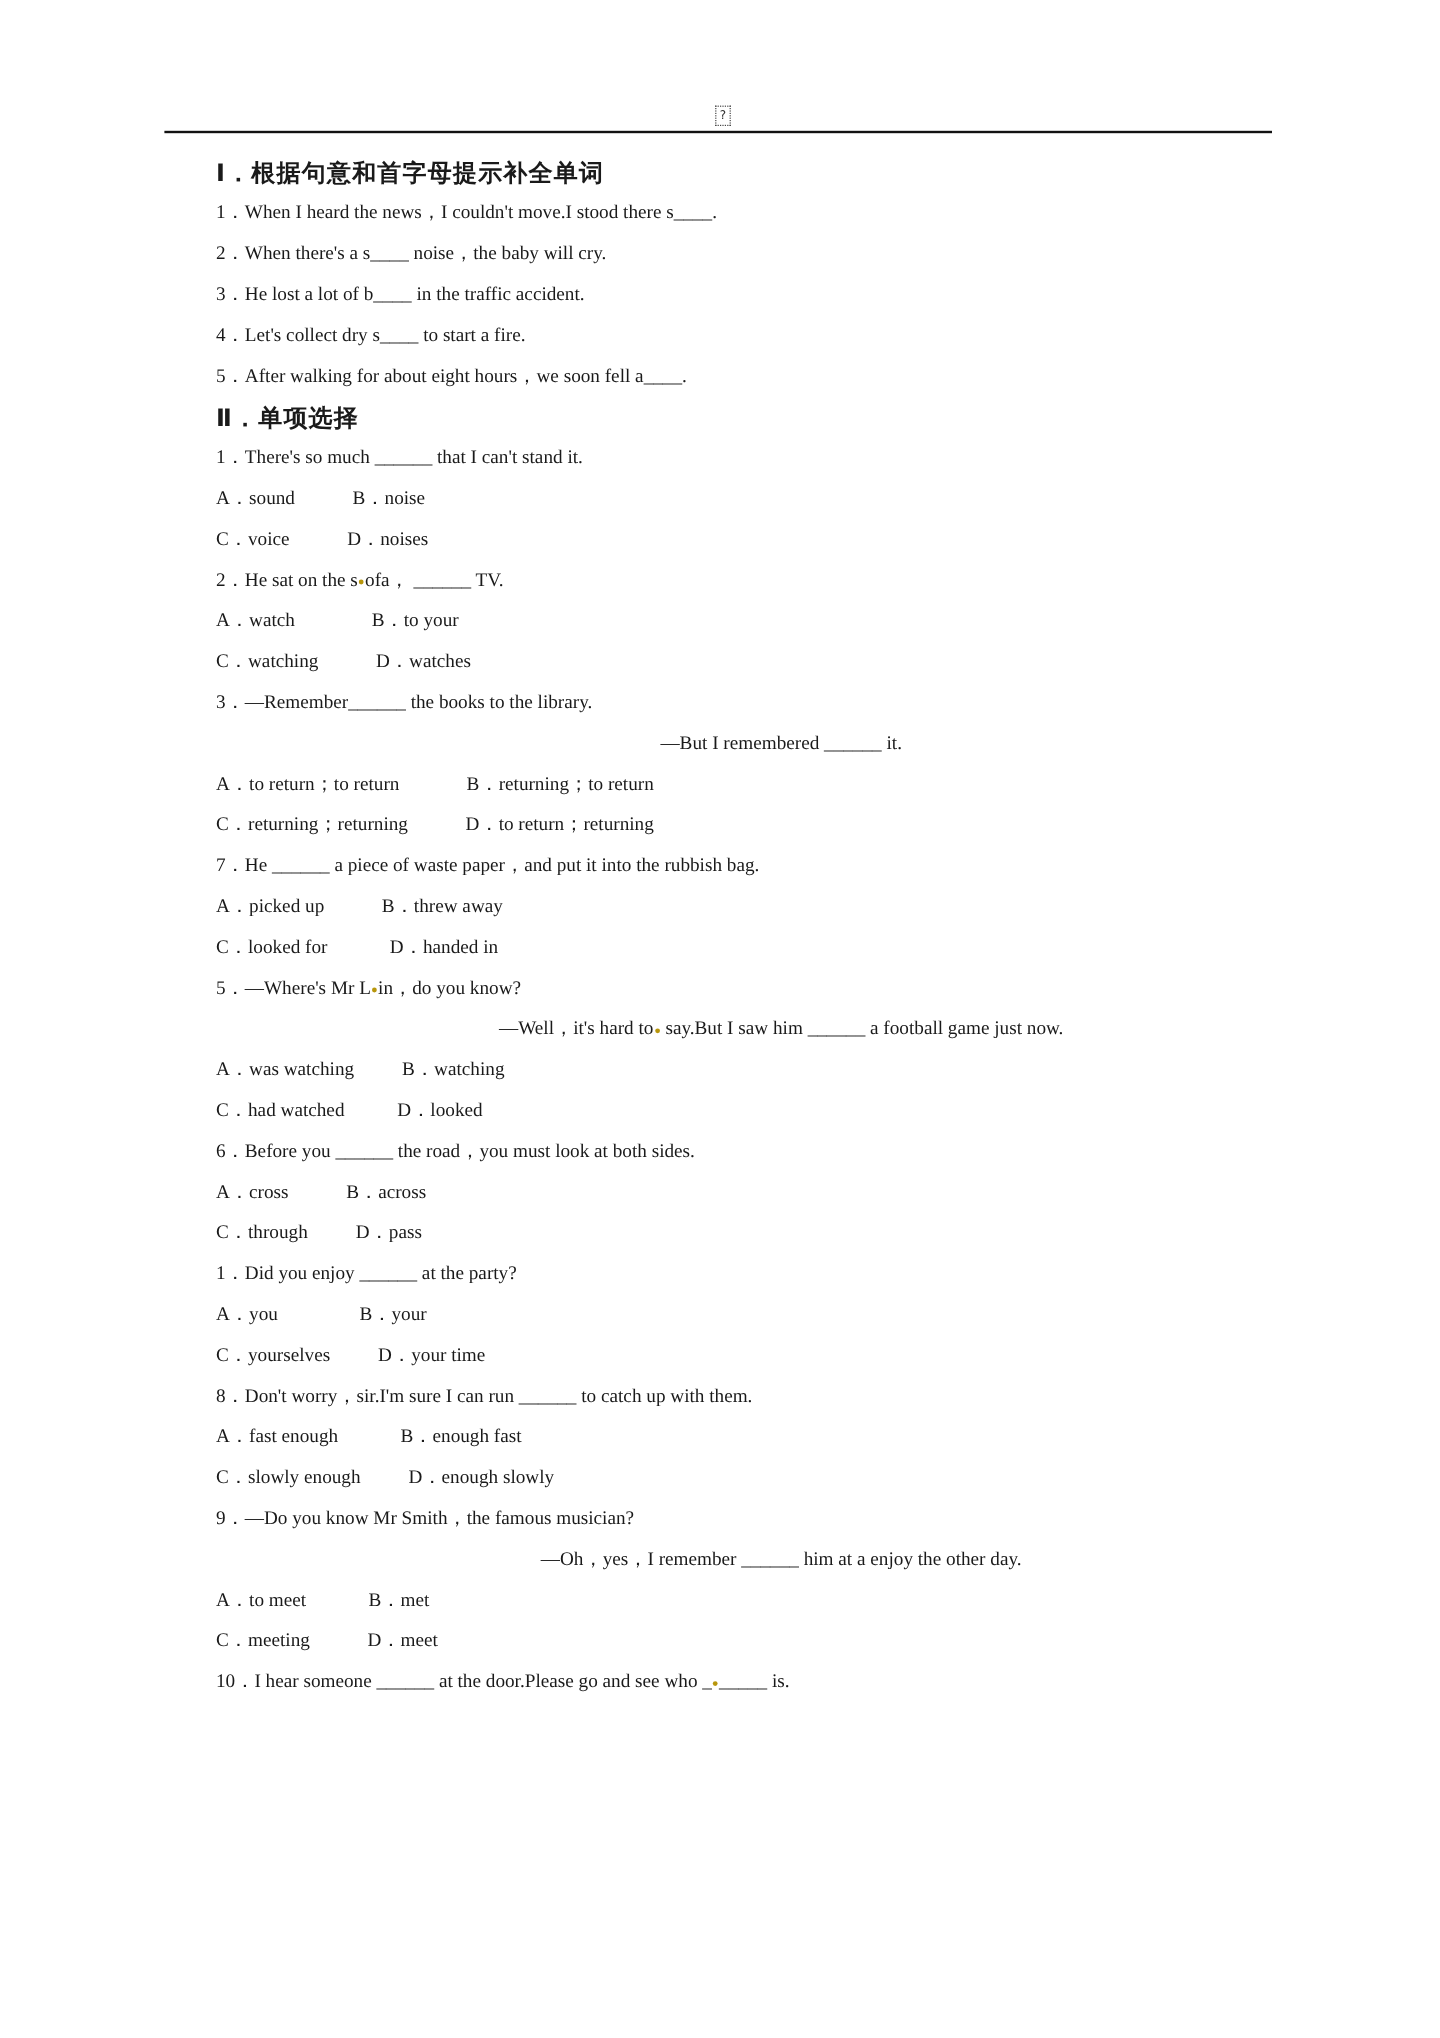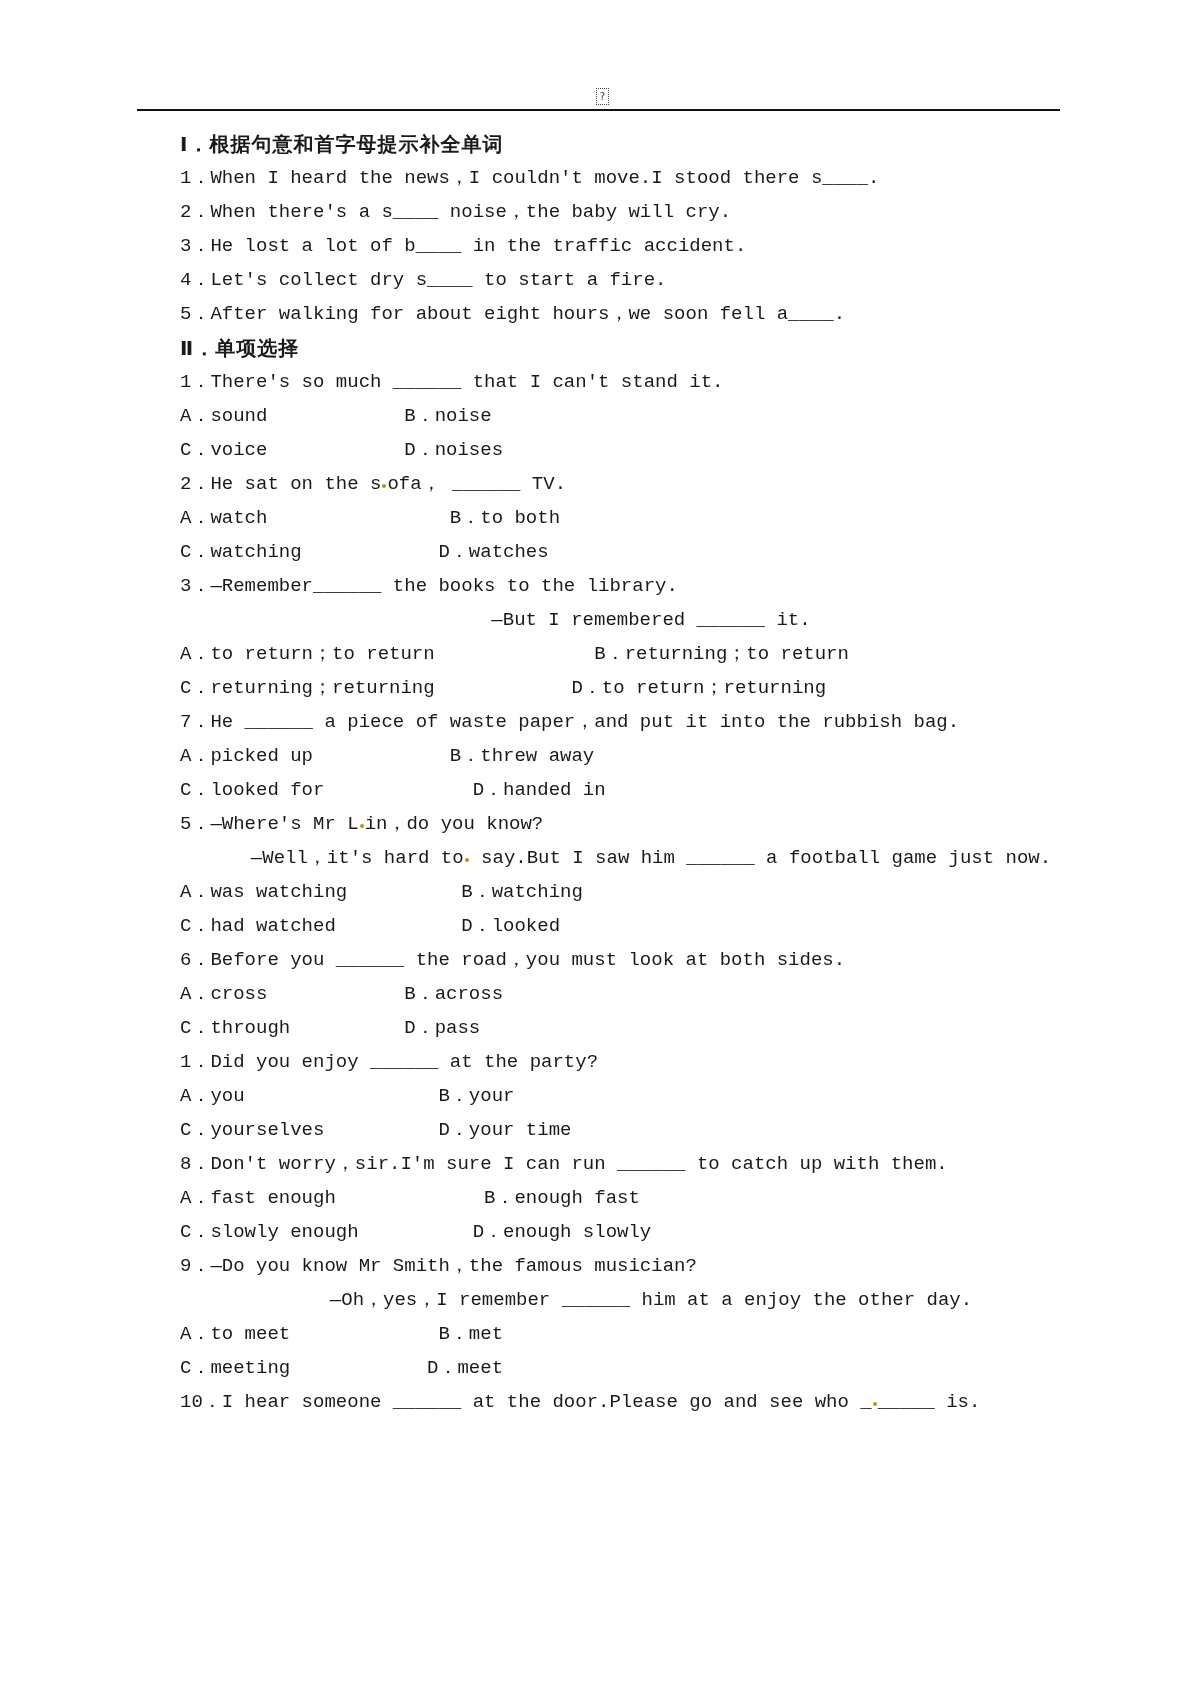--- a/index.html
+++ b/index.html
@@ -41,23 +41,23 @@
   .content {
     position: absolute;
     top: 127px;
     left: 164px;
     width: 910px;
     margin-left: 16px;
   }
   .line {
     min-height: 34px;
     line-height: 34px;
-    font-size: 19px;
+    font-size: 16px;
     white-space: pre-wrap;
-    font-family: Liberation Mono, monospace;
+    font-family: Liberation Serif, serif;
   }
   .line.section {
     font-family: "DejaVu Sans", "Liberation Sans", sans-serif;
     font-weight: bold;
     font-size: 20px;
     letter-spacing: 1px;
   }
   .line.dialogue {
     padding-left: 32px;
     text-align: center;
@@ -82,21 +82,21 @@
       <div class="line item">1．When I heard the news，I couldn't move.I stood there s____.</div>
       <div class="line item">2．When there's a s____ noise，the baby will cry.</div>
       <div class="line item">3．He lost a lot of b____ in the traffic accident.</div>
       <div class="line item">4．Let's collect dry s____ to start a fire.</div>
       <div class="line item">5．After walking for about eight hours，we soon fell a____.</div>
       <div class="line section">Ⅱ．单项选择</div>
       <div class="line item">1．There's so much ______ that I can't stand it.</div>
       <div class="line option">A．sound            B．noise</div>
       <div class="line option">C．voice            D．noises</div>
       <div class="line item">2．He sat on the s<span class="artifact-dot" style="background: rgb(184, 150, 11);"></span>ofa， ______ TV.</div>
-      <div class="line option">A．watch                B．to both</div>
+      <div class="line option">A．watch                B．to your</div>
       <div class="line option">C．watching            D．watches</div>
       <div class="line item">3．—Remember______ the books to the library.</div>
       <div class="line dialogue">—But I remembered ______ it.</div>
       <div class="line option">A．to return；to return              B．returning；to return</div>
       <div class="line option">C．returning；returning            D．to return；returning</div>
       <div class="line item">7．He ______ a piece of waste paper，and put it into the rubbish bag.</div>
       <div class="line option">A．picked up            B．threw away</div>
       <div class="line option">C．looked for             D．handed in</div>
       <div class="line item">5．—Where's Mr L<span class="artifact-dot" style="background: rgb(184, 150, 11);"></span>in，do you know?</div>
       <div class="line dialogue">—Well，it's hard to<span class="artifact-dot" style="background: rgb(184, 150, 11);"></span> say.But I saw him ______ a football game just now.</div>

